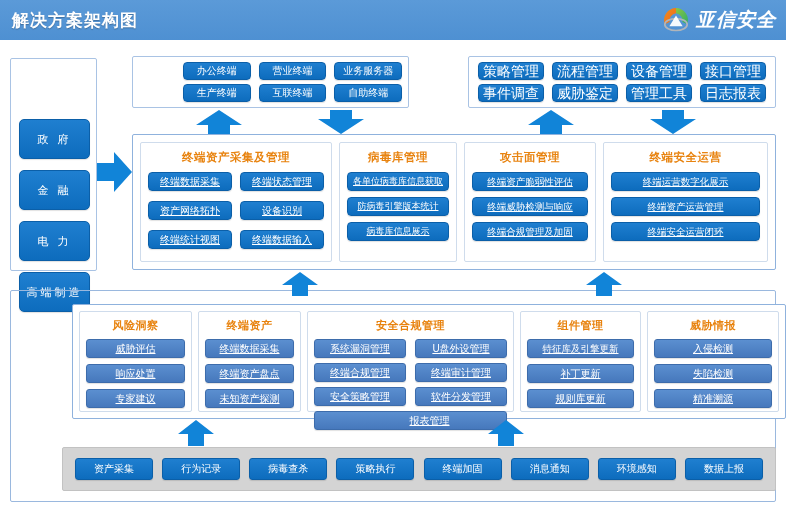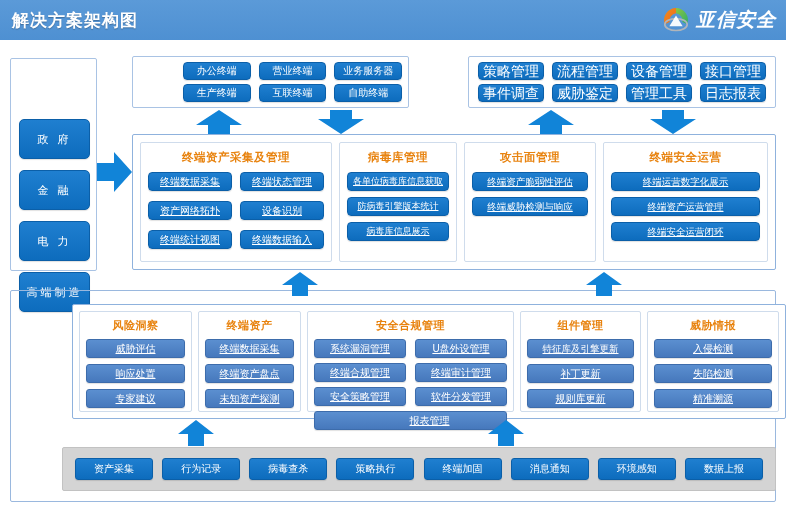--- a/index.html
+++ b/index.html
@@ -262,20 +262,21 @@
           <div class="pill" style="font-size:9px">防病毒引擎版本统计</div>
           <div class="pill" style="font-size:9px">病毒库信息展示</div>
         </div>
       </div>
 
       <div class="panel panel-attack">
         <div class="panel-title">攻击面管理</div>
         <div class="panel-body">
           <div class="pill" style="font-size:9.5px">终端资产脆弱性评估</div>
           <div class="pill" style="font-size:9.5px">终端威胁检测与响应</div>
+          <div class="pill" style="font-size:9.5px">终端合规管理及加固</div>
         </div>
       </div>
 
       <div class="panel panel-ops">
         <div class="panel-title">终端安全运营</div>
         <div class="panel-body">
           <div class="pill" style="font-size:9.5px">终端运营数字化展示</div>
           <div class="pill" style="font-size:9.5px">终端资产运营管理</div>
           <div class="pill" style="font-size:9.5px">终端安全运营闭环</div>
         </div>

